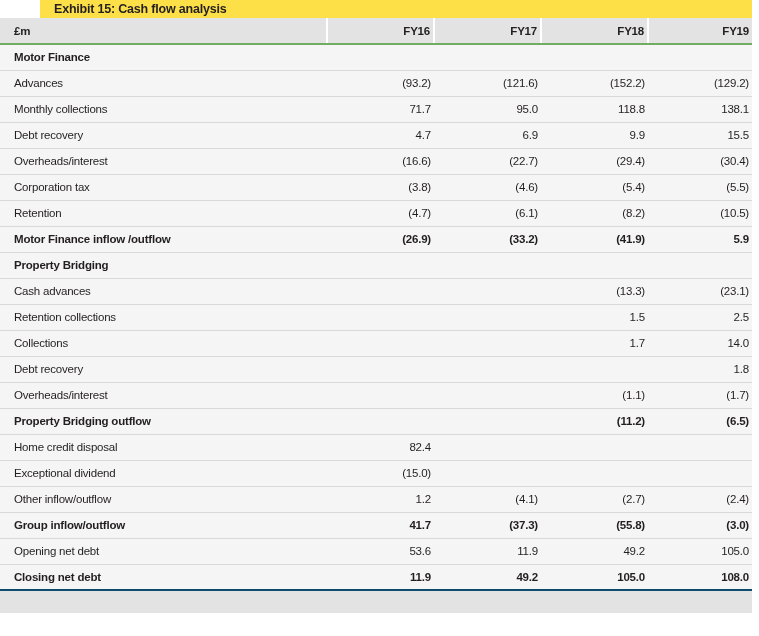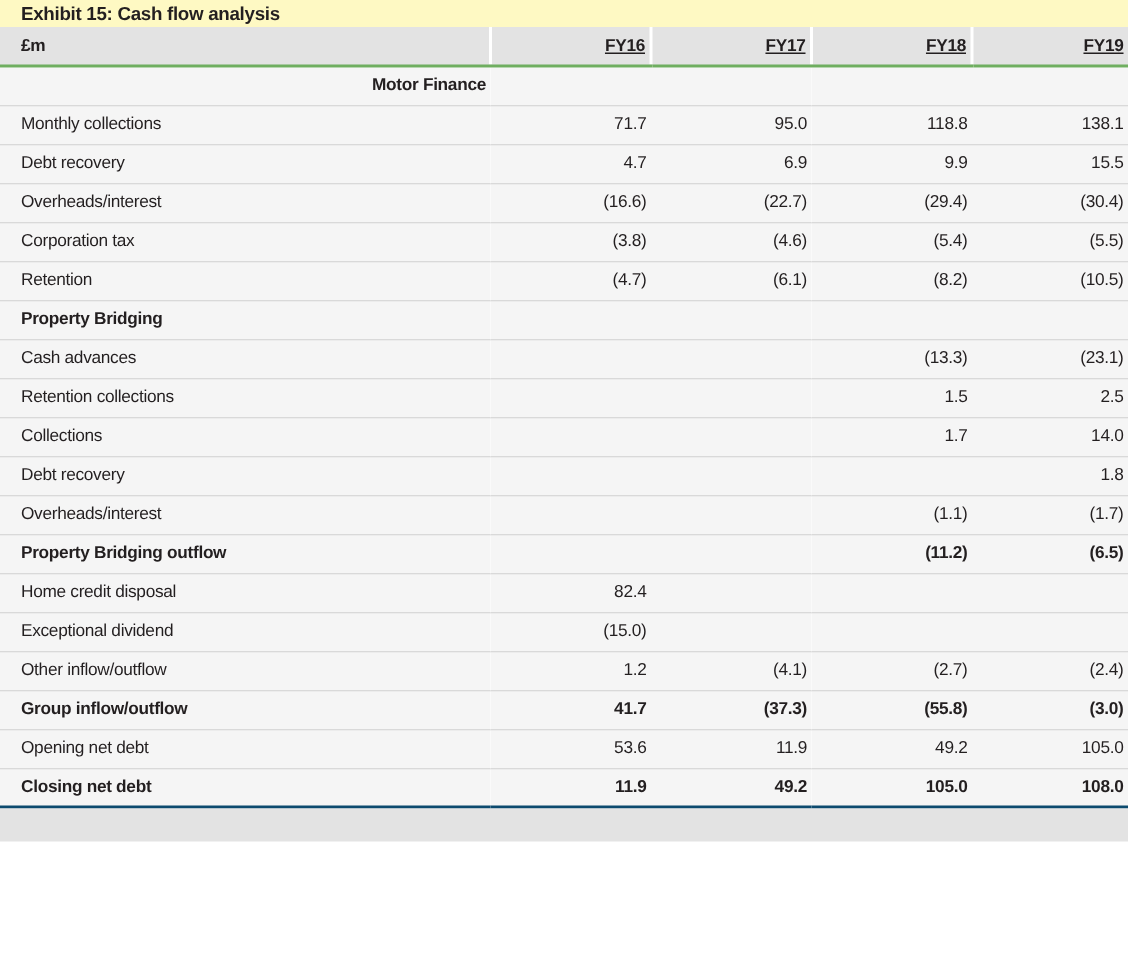--- a/index.html
+++ b/index.html
@@ -21,29 +21,30 @@
     height: 636px;
     box-sizing: border-box;
     background: #ffffff;
     position: relative;
   }
 
   
   .exhibit-title {
     height: 18px;
     line-height: 18px;
-    background: #fef9c3;
+    background: #fde047;
     color: #231f20;
     font-size: 12.5px;
     font-weight: bold;
     padding: 0 0 0 14px;
     box-sizing: border-box;
     letter-spacing: -0.2px;
     white-space: nowrap;
     overflow: hidden;
+    margin-left: 40px;
   }
 
   
   table.cf {
     width: 752px;
     border-collapse: collapse;
     table-layout: fixed;
     font-size: 11.5px;
   }
 
@@ -61,21 +62,20 @@
     padding: 0 3px 0 14px;
     box-sizing: border-box;
     border-bottom: 2px solid #6fae60;
     vertical-align: middle;
     letter-spacing: -0.2px;
   }
   thead th.num {
     text-align: right;
     padding: 0 3px 0 0;
     border-left: 2px solid #ffffff;
-    text-decoration: underline;
   }
   thead th.unit {
     text-align: left;
   }
 
   
   tbody td {
     height: 26px;
     background: #f5f5f5;
     border-bottom: 1px solid #d9d9d9;
@@ -93,21 +93,20 @@
   }
 
   tbody tr.section td,
   tbody tr.total td {
     font-weight: bold;
   }
 
   
   tbody tr:first-child td {
     border-top: none;
-    text-align: right;
   }
 
   
   tbody tr.final td {
     border-bottom: 2px solid #0c4a6e;
   }
 
   
   .exhibit-footer {
     width: 752px;
@@ -142,20 +141,27 @@
     </thead>
     <tbody id="cf-body">
         <tr class="section">
           <td class="label">Motor Finance</td>
           <td class="num"></td>
           <td class="num"></td>
           <td class="num"></td>
           <td class="num"></td>
         </tr>
         <tr class="item">
+          <td class="label">Advances</td>
+          <td class="num">(93.2)</td>
+          <td class="num">(121.6)</td>
+          <td class="num">(152.2)</td>
+          <td class="num">(129.2)</td>
+        </tr>
+        <tr class="item">
           <td class="label">Monthly collections</td>
           <td class="num">71.7</td>
           <td class="num">95.0</td>
           <td class="num">118.8</td>
           <td class="num">138.1</td>
         </tr>
         <tr class="item">
           <td class="label">Debt recovery</td>
           <td class="num">4.7</td>
           <td class="num">6.9</td>
@@ -175,20 +181,27 @@
           <td class="num">(4.6)</td>
           <td class="num">(5.4)</td>
           <td class="num">(5.5)</td>
         </tr>
         <tr class="item">
           <td class="label">Retention</td>
           <td class="num">(4.7)</td>
           <td class="num">(6.1)</td>
           <td class="num">(8.2)</td>
           <td class="num">(10.5)</td>
+        </tr>
+        <tr class="total">
+          <td class="label">Motor Finance inflow /outflow</td>
+          <td class="num">(26.9)</td>
+          <td class="num">(33.2)</td>
+          <td class="num">(41.9)</td>
+          <td class="num">5.9</td>
         </tr>
         <tr class="section">
           <td class="label">Property Bridging</td>
           <td class="num"></td>
           <td class="num"></td>
           <td class="num"></td>
           <td class="num"></td>
         </tr>
         <tr class="item">
           <td class="label">Cash advances</td>

